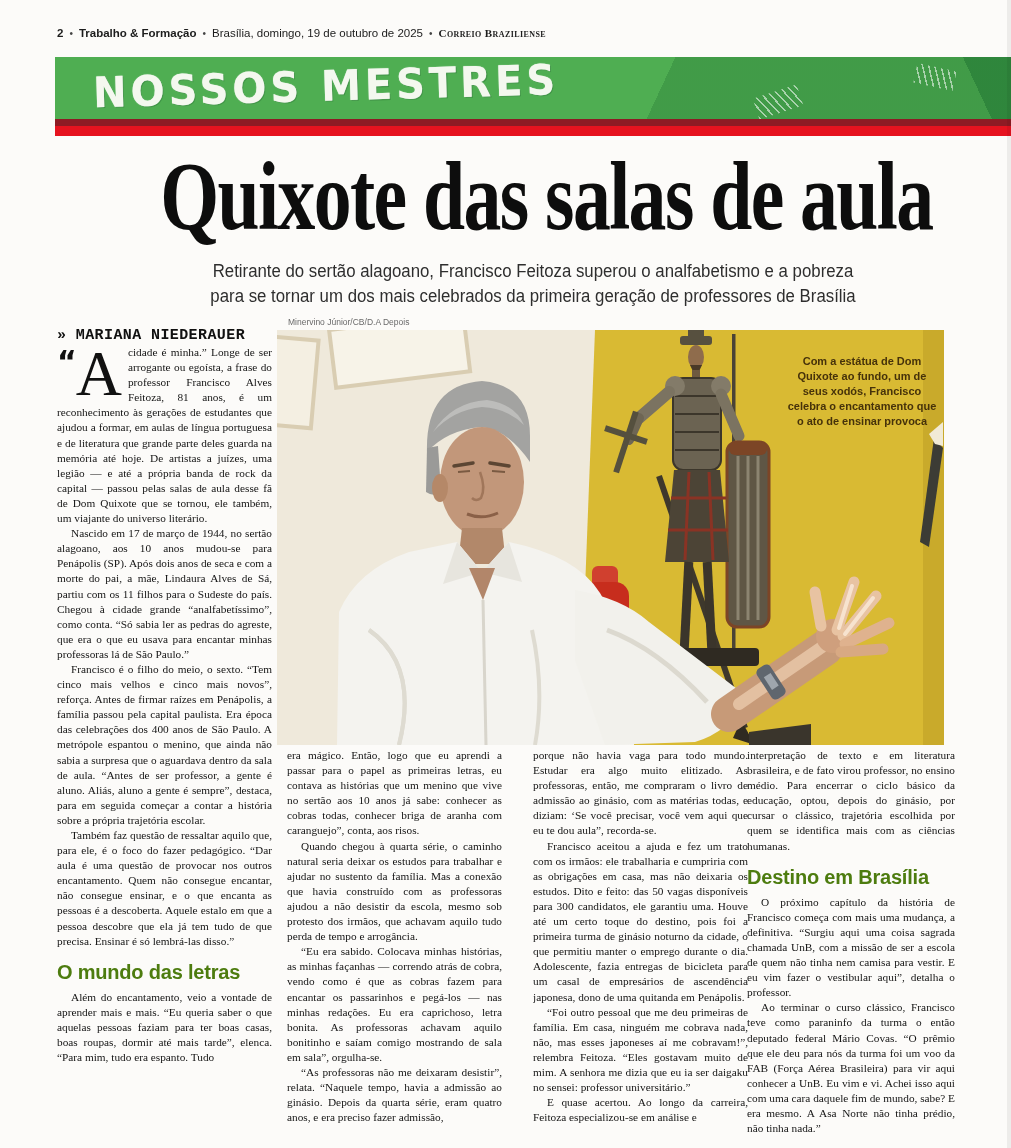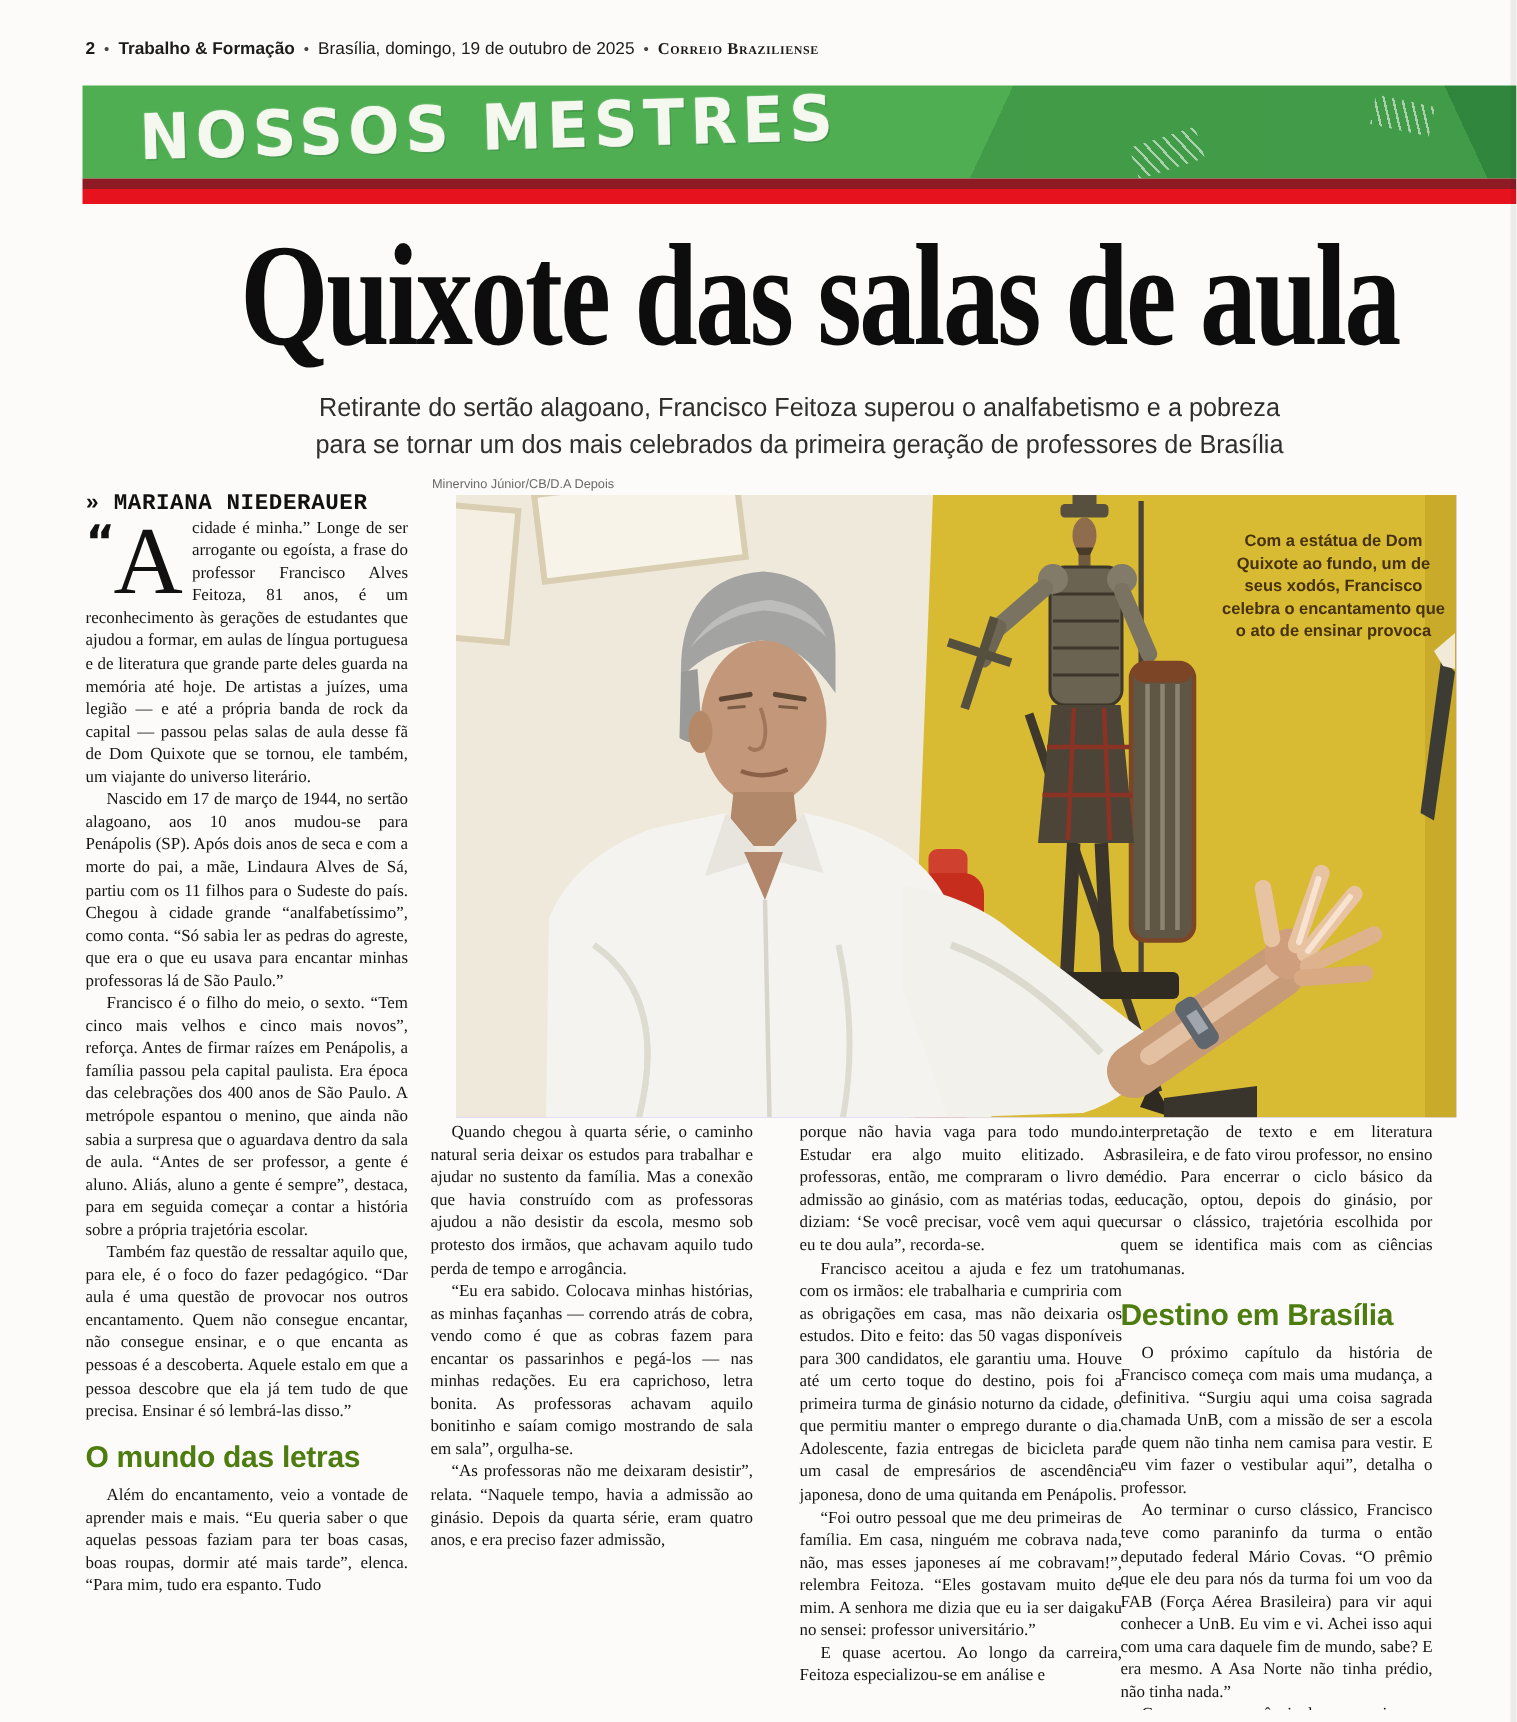--- a/index.html
+++ b/index.html
@@ -36,21 +36,21 @@
       color:#0d0d0d;white-space:nowrap;transform:scaleX(.78);transform-origin:50% 0;letter-spacing:-2px;}
   #deck{position:absolute;left:110px;top:259px;width:846px;text-align:center;
       font-family:"Liberation Sans",sans-serif;font-size:17.5px;line-height:25px;color:#2e2e2e;
       transform:scaleX(.96);transform-origin:50% 0;}
   #byline{position:absolute;left:57px;top:327px;font-family:Liberation Mono, monospace;
       font-size:15px;font-weight:700;letter-spacing:.4px;color:#111;}
   #photo-credit{position:absolute;left:288px;top:317px;font-family:"Liberation Sans",sans-serif;
       font-size:8.5px;color:#6a6a6a;}
 
   
-  #photo{position:absolute;left:304px;top:330px;width:667px;height:415px;overflow:hidden;background:#c4b5fd;}
+  #photo{position:absolute;left:277px;top:330px;width:667px;height:415px;overflow:hidden;background:#bef264;}
   #photo svg{position:absolute;inset:0;width:100%;height:100%;display:block;}
   #photo-caption{position:absolute;right:6px;top:24px;width:152px;text-align:center;
       font-family:"Liberation Sans",sans-serif;font-weight:700;font-size:11px;line-height:15px;color:#46320a;}
 
   
   .col{position:absolute;font-size:11.3px;line-height:15.1px;text-align:justify;overflow:hidden;}
   .col p{margin:0;text-indent:14px;}
   .col p.flush{text-indent:0;}
   .col h3{margin:13px 0 7px;font-family:"Liberation Sans",sans-serif;font-weight:700;
           font-size:20px;line-height:1.05;color:#4d7c0f;text-align:left;letter-spacing:-.2px;}
@@ -193,20 +193,21 @@
   <div id="article">
     <div class="col" id="col1">
         <p class="flush"><span class="quote-mark">“</span><span class="dropcap">A</span>cidade é minha.” Longe de ser arrogante ou egoísta, a frase do professor Francisco Alves Feitoza, 81 anos, é um reconhecimento às gerações de estudantes que ajudou a formar, em aulas de língua portuguesa e de literatura que grande parte deles guarda na memória até hoje. De artistas a juízes, uma legião — e até a própria banda de rock da capital — passou pelas salas de aula desse fã de Dom Quixote que se tornou, ele também, um viajante do universo literário.</p>
         <p>Nascido em 17 de março de 1944, no sertão alagoano, aos 10 anos mudou-se para Penápolis (SP). Após dois anos de seca e com a morte do pai, a mãe, Lindaura Alves de Sá, partiu com os 11 filhos para o Sudeste do país. Chegou à cidade grande “analfabetíssimo”, como conta. “Só sabia ler as pedras do agreste, que era o que eu usava para encantar minhas professoras lá de São Paulo.”</p>
         <p>Francisco é o filho do meio, o sexto. “Tem cinco mais velhos e cinco mais novos”, reforça. Antes de firmar raízes em Penápolis, a família passou pela capital paulista. Era época das celebrações dos 400 anos de São Paulo. A metrópole espantou o menino, que ainda não sabia a surpresa que o aguardava dentro da sala de aula. “Antes de ser professor, a gente é aluno. Aliás, aluno a gente é sempre”, destaca, para em seguida começar a contar a história sobre a própria trajetória escolar.</p>
         <p>Também faz questão de ressaltar aquilo que, para ele, é o foco do fazer pedagógico. “Dar aula é uma questão de provocar nos outros encantamento. Quem não consegue encantar, não consegue ensinar, e o que encanta as pessoas é a descoberta. Aquele estalo em que a pessoa descobre que ela já tem tudo de que precisa. Ensinar é só lembrá-las disso.”</p>
         <h3>O mundo das letras</h3>
         <p>Além do encantamento, veio a vontade de aprender mais e mais. “Eu queria saber o que aquelas pessoas faziam para ter boas casas, boas roupas, dormir até mais tarde”, elenca. “Para mim, tudo era espanto. Tudo</p>
       </div>
     <div class="col" id="col2">
+        <p class="flush">era mágico. Então, logo que eu aprendi a passar para o papel as primeiras letras, eu contava as histórias que um menino que vive no sertão aos 10 anos já sabe: conhecer as cobras todas, conhecer briga de aranha com caranguejo”, conta, aos risos.</p>
         <p>Quando chegou à quarta série, o caminho natural seria deixar os estudos para trabalhar e ajudar no sustento da família. Mas a conexão que havia construído com as professoras ajudou a não desistir da escola, mesmo sob protesto dos irmãos, que achavam aquilo tudo perda de tempo e arrogância.</p>
         <p>“Eu era sabido. Colocava minhas histórias, as minhas façanhas — correndo atrás de cobra, vendo como é que as cobras fazem para encantar os passarinhos e pegá-los — nas minhas redações. Eu era caprichoso, letra bonita. As professoras achavam aquilo bonitinho e saíam comigo mostrando de sala em sala”, orgulha-se.</p>
         <p>“As professoras não me deixaram desistir”, relata. “Naquele tempo, havia a admissão ao ginásio. Depois da quarta série, eram quatro anos, e era preciso fazer admissão,</p>
       </div>
     <div class="col" id="col3">
         <p class="flush">porque não havia vaga para todo mundo. Estudar era algo muito elitizado. As professoras, então, me compraram o livro de admissão ao ginásio, com as matérias todas, e diziam: ‘Se você precisar, você vem aqui que eu te dou aula”, recorda-se.</p>
         <p>Francisco aceitou a ajuda e fez um trato com os irmãos: ele trabalharia e cumpriria com as obrigações em casa, mas não deixaria os estudos. Dito e feito: das 50 vagas disponíveis para 300 candidatos, ele garantiu uma. Houve até um certo toque do destino, pois foi a primeira turma de ginásio noturno da cidade, o que permitiu manter o emprego durante o dia. Adolescente, fazia entregas de bicicleta para um casal de empresários de ascendência japonesa, dono de uma quitanda em Penápolis.</p>
         <p>“Foi outro pessoal que me deu primeiras de família. Em casa, ninguém me cobrava nada, não, mas esses japoneses aí me cobravam!”, relembra Feitoza. “Eles gostavam muito de mim. A senhora me dizia que eu ia ser daigaku no sensei: professor universitário.”</p>
         <p>E quase acertou. Ao longo da carreira, Feitoza especializou-se em análise e</p>
       </div>

